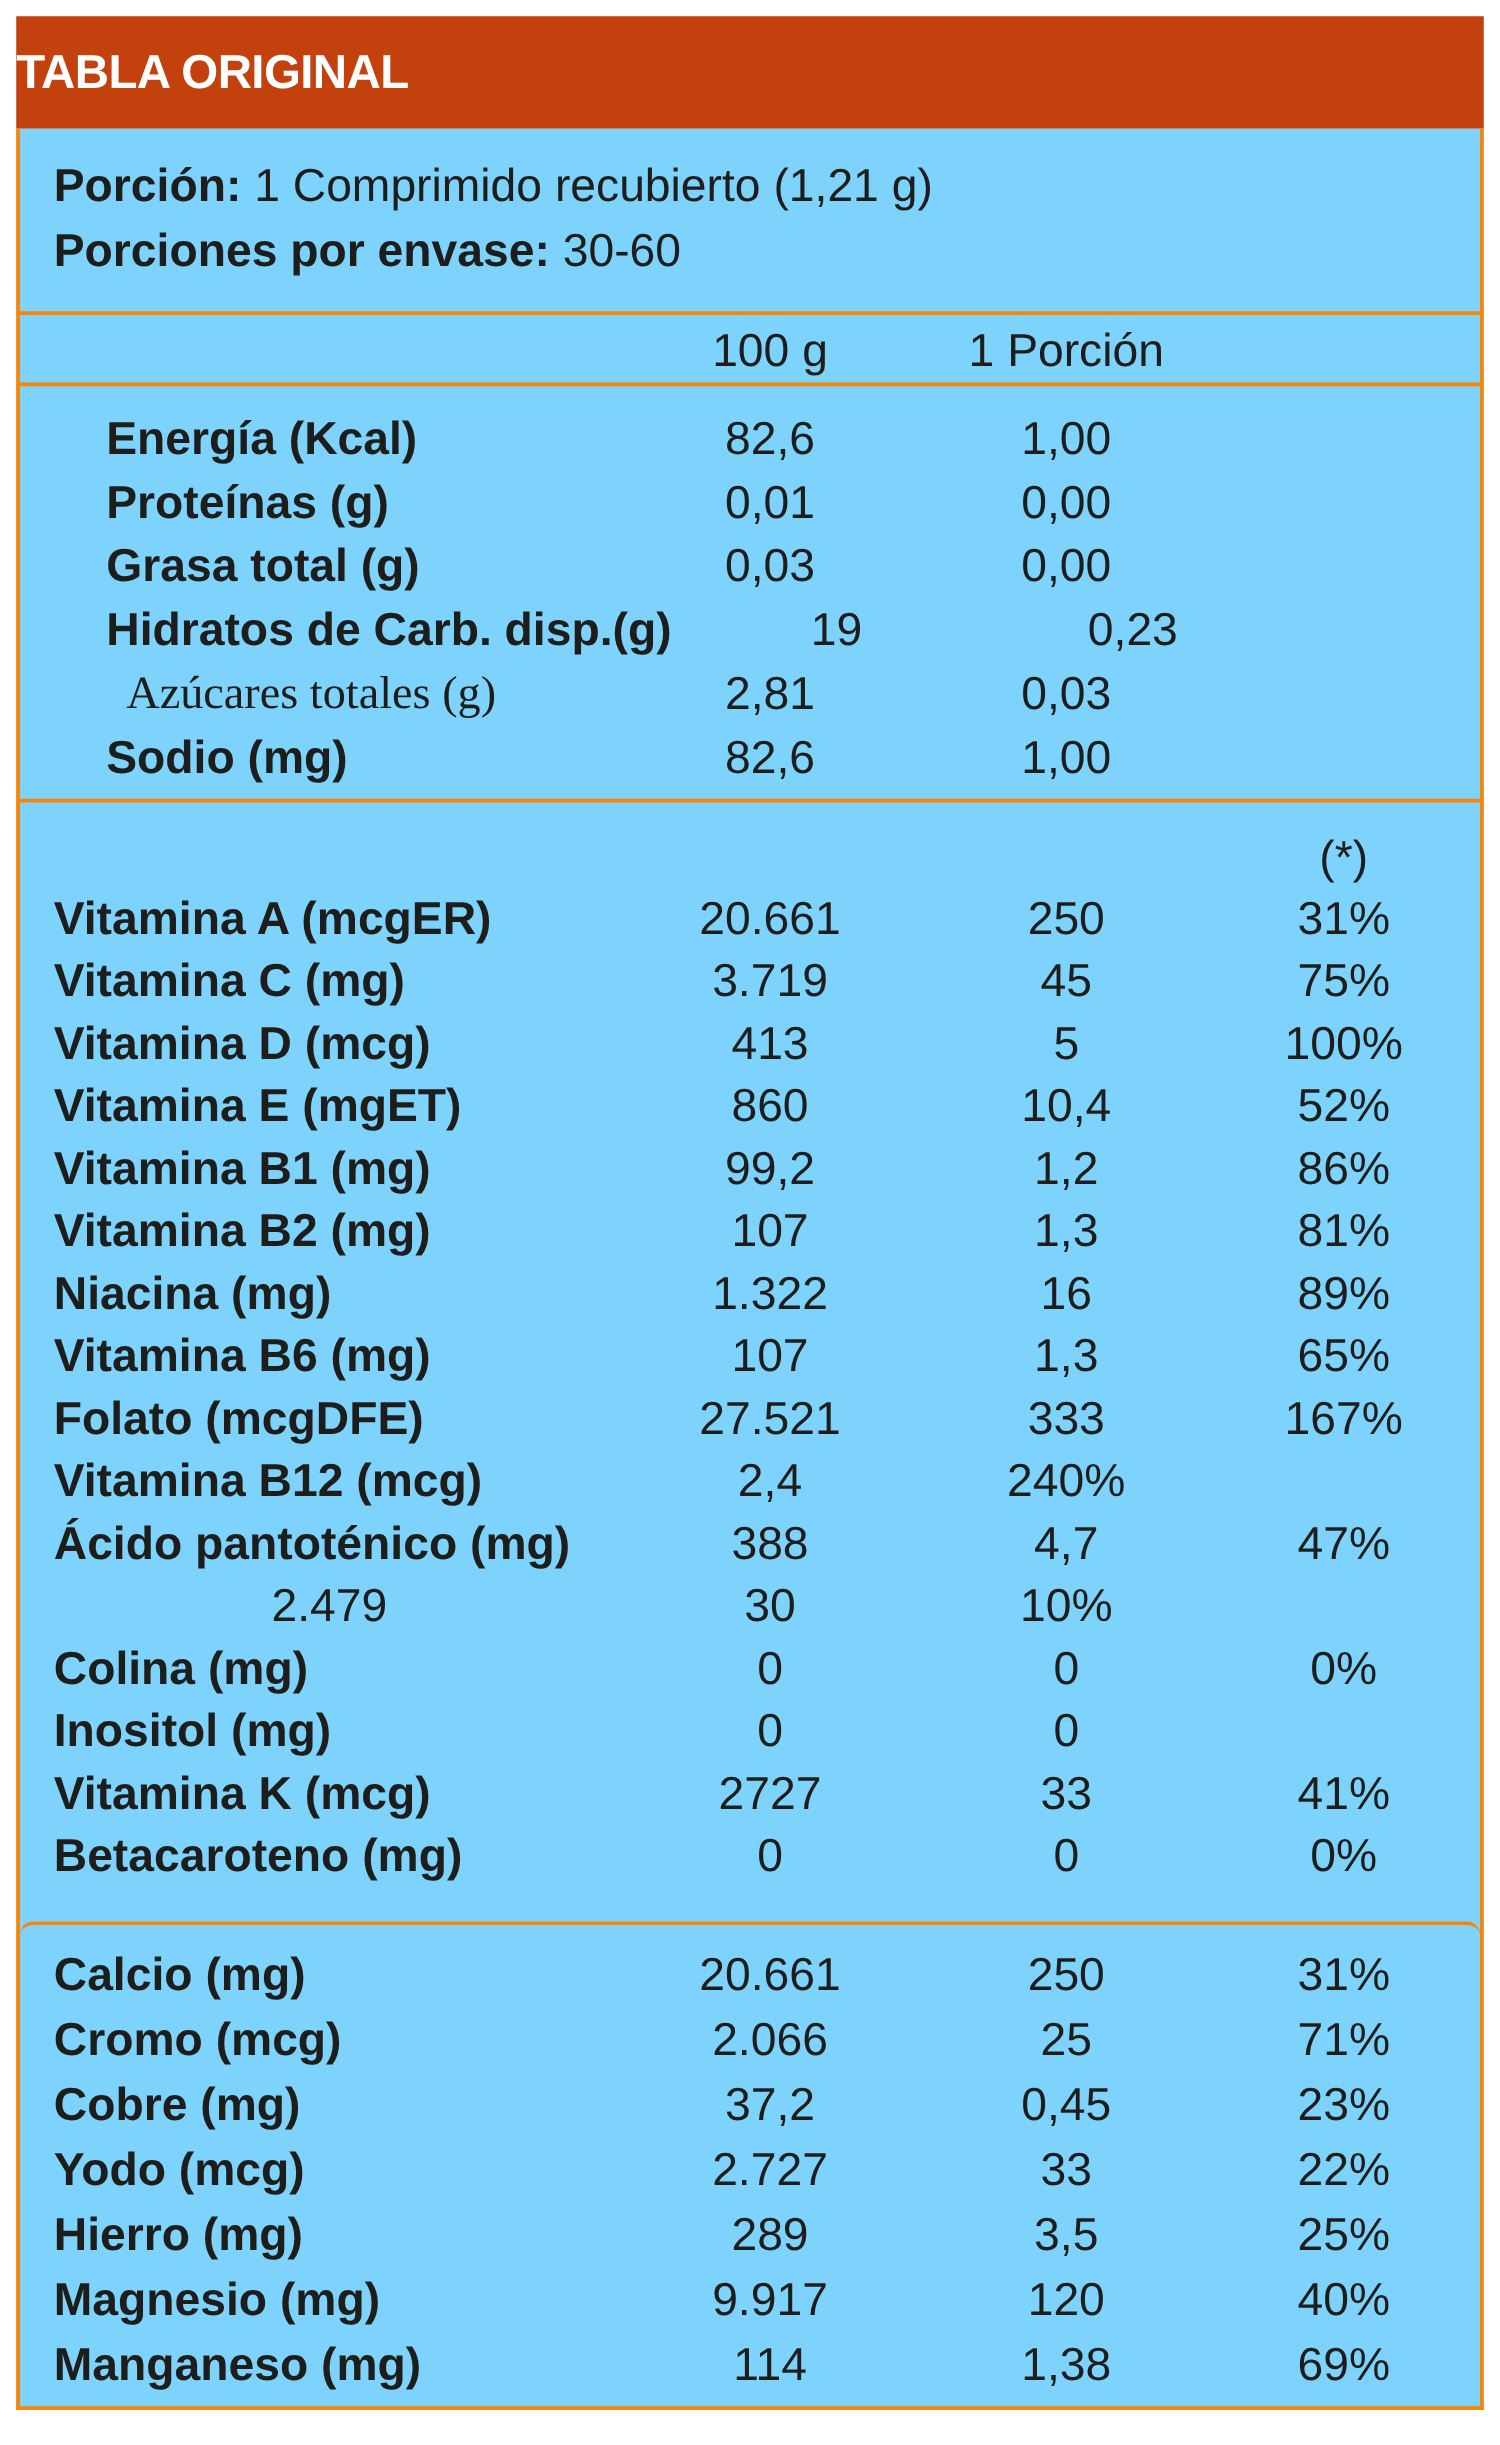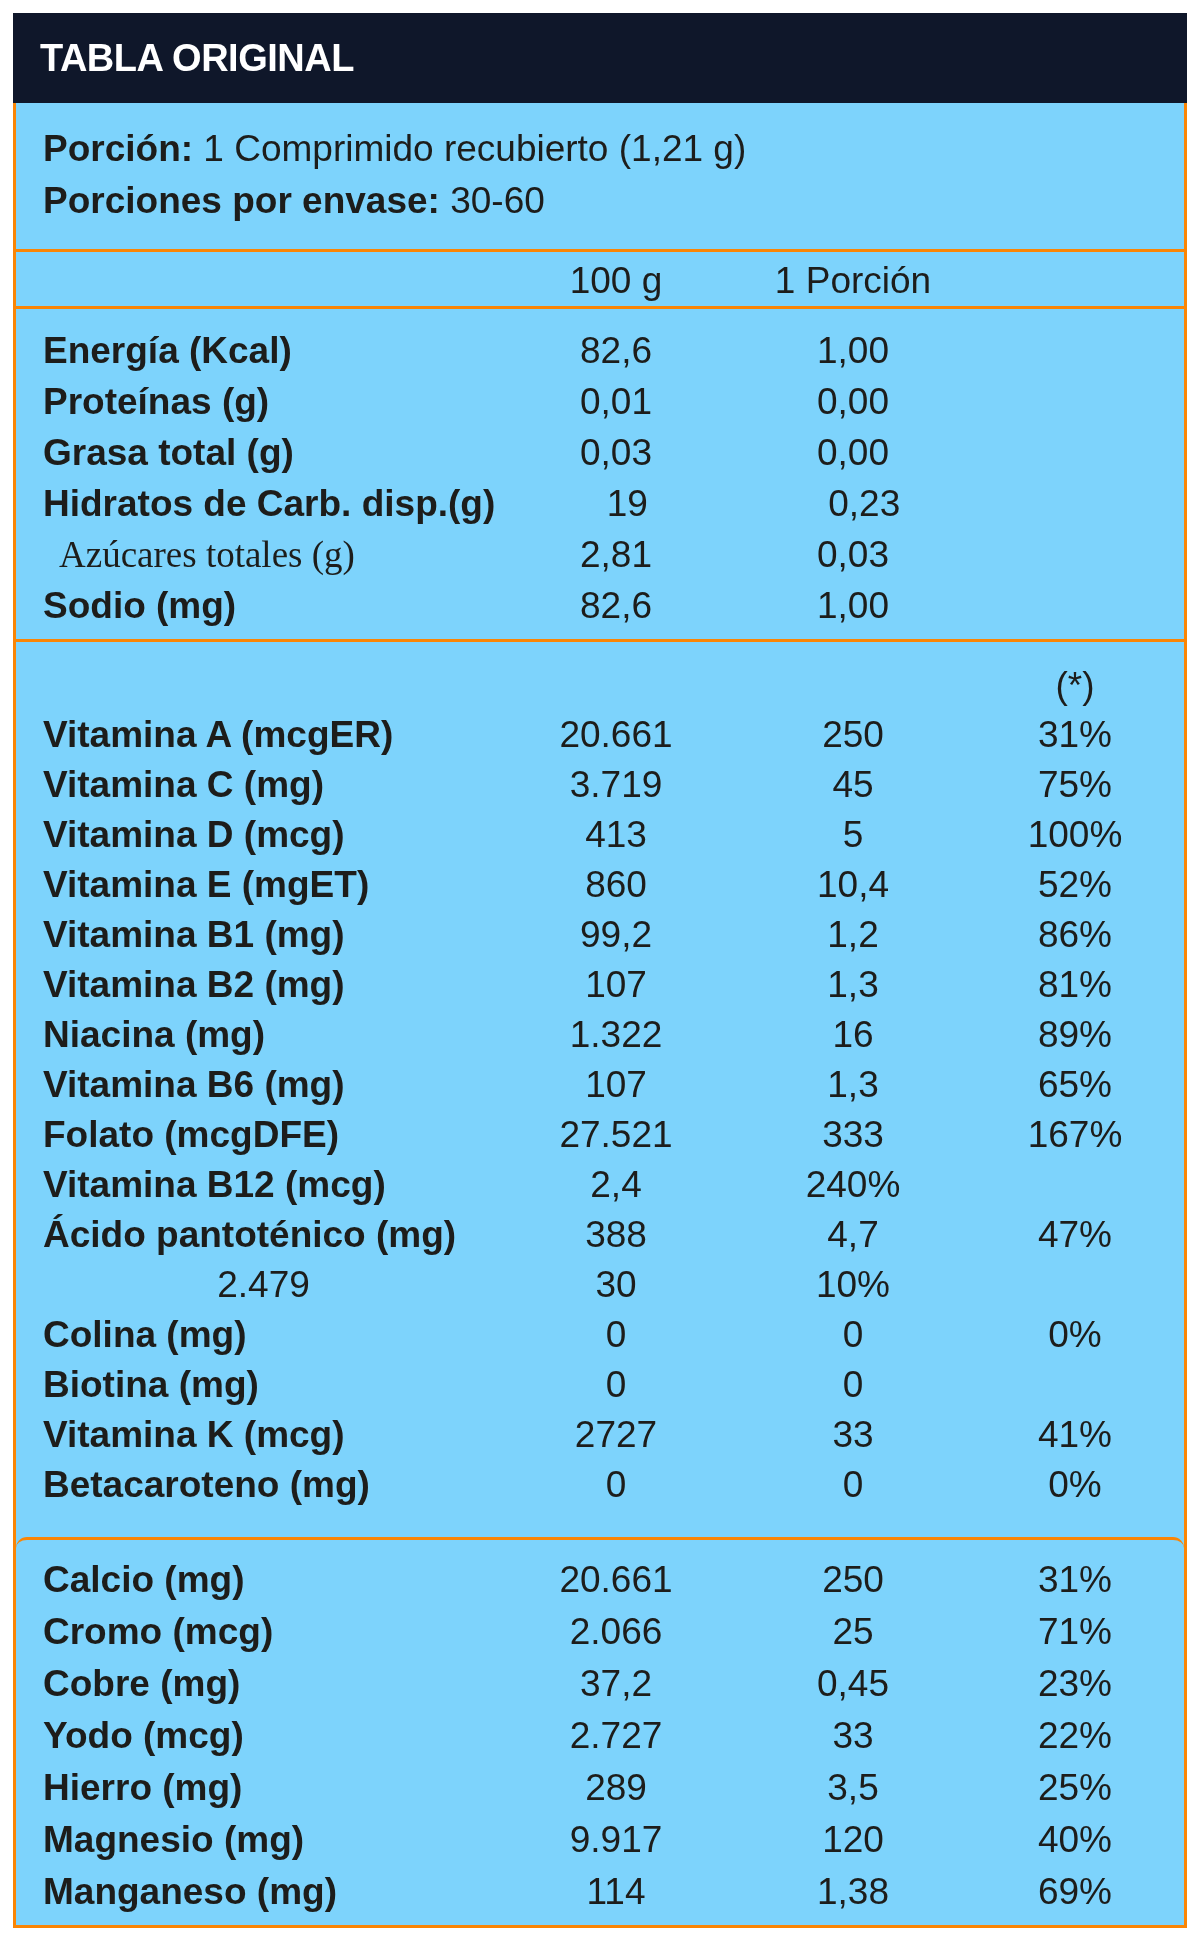--- a/index.html
+++ b/index.html
@@ -16,24 +16,23 @@
   }
   .wrap {
     position: absolute;
     left: 13px;
     top: 13px;
     width: 1174px;
   }
   .titlebar {
     box-sizing: border-box;
     height: 90px;
-    background: #0f172a;
+    background: #c2410c;
     display: flex;
     align-items: center;
-    padding-left: 27px;
   }
   .titlebar .title {
     color: #ffffff;
     font-weight: 700;
     font-size: 38px;
     letter-spacing: -0.5px;
   }
   .tablebox {
     border-left: 3px solid #fa8505;
     border-right: 3px solid #fa8505;
@@ -61,21 +60,21 @@
   .cell.num { text-align: center; font-weight: 400; }
   .cell.label { font-weight: 700; }
   .row.sub .cell.label { font-weight: 400; padding-left: 16px; font-family: Liberation Serif, serif; }
 
   
   .sec-colhdr { height: 57px; }
   .hdr-row { height: 57px; align-items: center; font-weight: 700; }
 
   
   .sec-macros { padding: 16px 0 8px 0; }
-  .sec-macros .row { line-height: 51px; }
+  .sec-macros .row { line-height: 51px; margin-left: 42px; }
 
   
   .sec-vitamins { padding: 20px 0 27px 0; }
   .pct-row { line-height: 48px; font-weight: 400; }
   .sec-vitamins .row { line-height: 50px; }
 
   
   .sec-minerals { padding: 14px 0 7px 0; border-radius: 11px; }
   .sec-minerals .row { line-height: 52px; }
 </style>
@@ -227,21 +226,21 @@
             <div class="cell num">30</div>
             <div class="cell num">10%</div>
           </div>
           <div class="row">
             <div class="cell label">Colina (mg)</div>
             <div class="cell num">0</div>
             <div class="cell num">0</div>
             <div class="cell num">0%</div>
           </div>
           <div class="row">
-            <div class="cell label">Biotina (mg)</div>
+            <div class="cell label">Inositol (mg)</div>
             <div class="cell num">0</div>
             <div class="cell num">0</div>
             <div class="cell num"></div>
           </div>
           <div class="row">
             <div class="cell label">Vitamina K (mcg)</div>
             <div class="cell num">2727</div>
             <div class="cell num">33</div>
             <div class="cell num">41%</div>
           </div>

